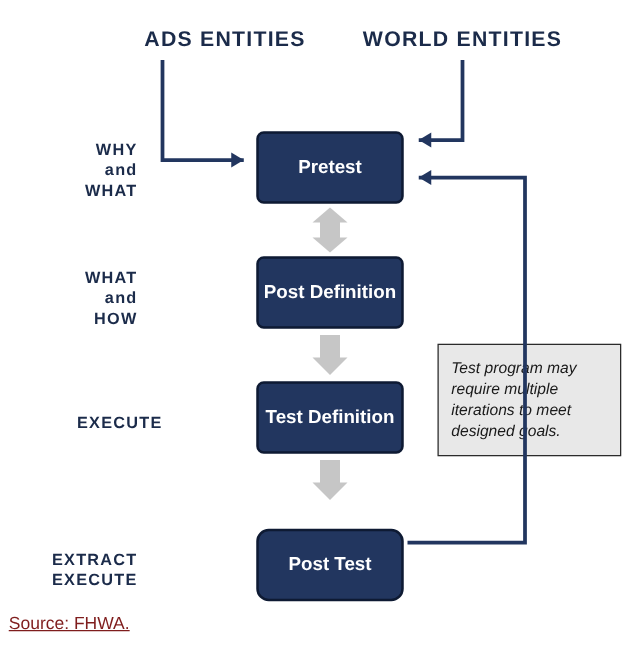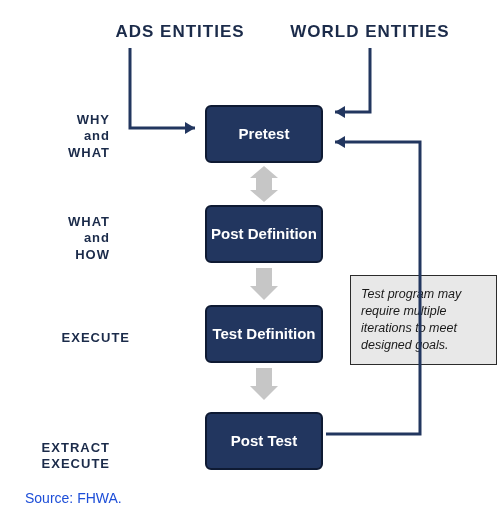--- a/index.html
+++ b/index.html
@@ -1,21 +1,21 @@
 <!DOCTYPE html>
 <html><head>
 <meta charset="utf-8">
 <style>
   html,body{margin:0;padding:0;background:#fff;font-family:"Segoe UI",Arial,Helvetica,sans-serif;color:#222;}
   #stage{position:relative;width:412px;height:524px;background:#fff;}
   .top-label{position:absolute;top:22px;font-weight:700;font-size:17px;letter-spacing:1px;color:#1b2b4a;text-align:center;}
   .side-label{position:absolute;left:20px;width:90px;text-align:right;font-weight:700;font-size:13px;letter-spacing:1px;color:#1b2b4a;line-height:1.25;}
   .stage-box{position:absolute;left:205px;width:118px;height:58px;background:#22365f;border:2px solid #0e1a33;border-radius:6px;color:#fff;font-weight:700;font-size:15px;display:flex;align-items:center;justify-content:center;text-align:right;line-height:1.2;padding:4px;box-sizing:border-box;}
   .callout{position:absolute;left:350px;top:275px;width:125px;background:#e8e8e8;border:1px solid #2b2b2b;padding:10px 10px;font-size:12.5px;font-style:italic;line-height:1.35;color:#1a1a1a;}
-  .source{position:absolute;left:25px;bottom:18px;font-size:14px;color:#1d4ed8;}
+  .source{position:absolute;left:7px;bottom:18px;font-size:14px;color:#7f1d1d;text-decoration:underline;}
   .gray-head{fill:#c6c6c6;}
   .navy-stroke{stroke:#22365f;}
   .navy-fill{fill:#22365f;}
 </style>
 </head>
 <body>
 
 <div id="stage">
 
   <div class="top-label" style="left:105px;width:150px;">ADS ENTITIES</div>
@@ -33,21 +33,21 @@
   </div>
   <div class="side-label" style="top:330px;padding-left:20px;">EXECUTE</div>
   <div class="side-label" style="top:440px;">
     <span>EXTRACT</span><br>
     <span>EXECUTE</span>
   </div>
 
   <div class="stage-box" style="top:105px;">Pretest</div>
   <div class="stage-box" style="top:205px;">Post Definition</div>
   <div class="stage-box" style="top:305px;">Test Definition</div>
-  <div class="stage-box" style="top:412px;">Post Test</div>
+  <div class="stage-box" style="top:423px;border-radius:10px;">Post Test</div>
 
   <div class="callout">Test program may require multiple iterations to meet designed goals.</div>
 
   <div class="source">Source: FHWA.</div>
 
   <svg width="500" height="524" style="position:absolute;left:0;top:0;pointer-events:none;">
 
     <g>
       <polyline points="130,48 130,128 195,128" fill="none" class="navy-stroke" stroke-width="3"></polyline>
       <polygon points="195,128 185,122 185,134" class="navy-fill"></polygon>

